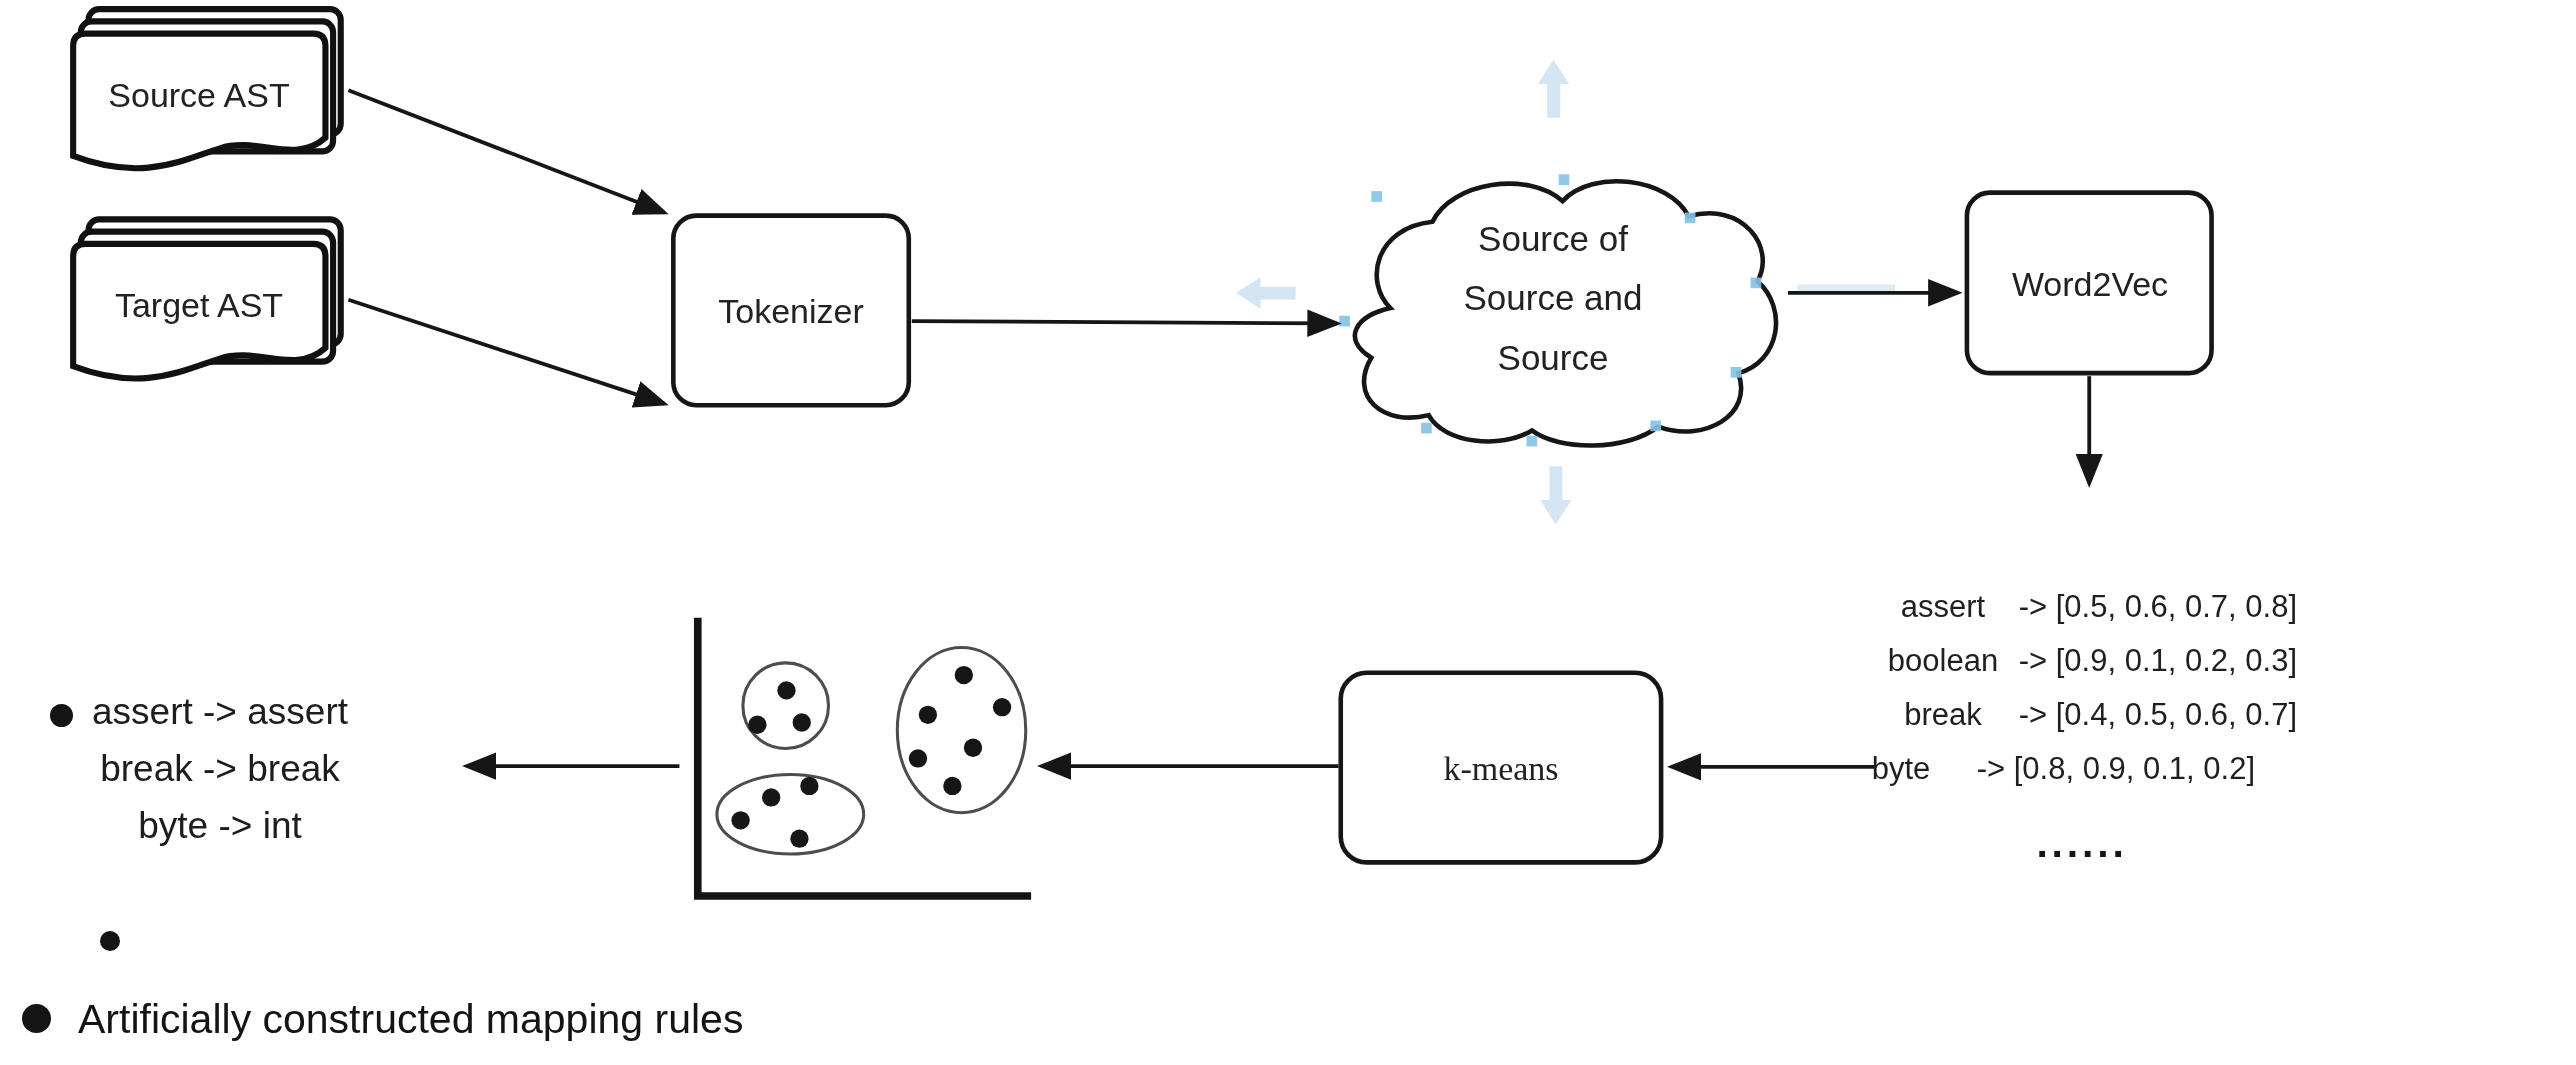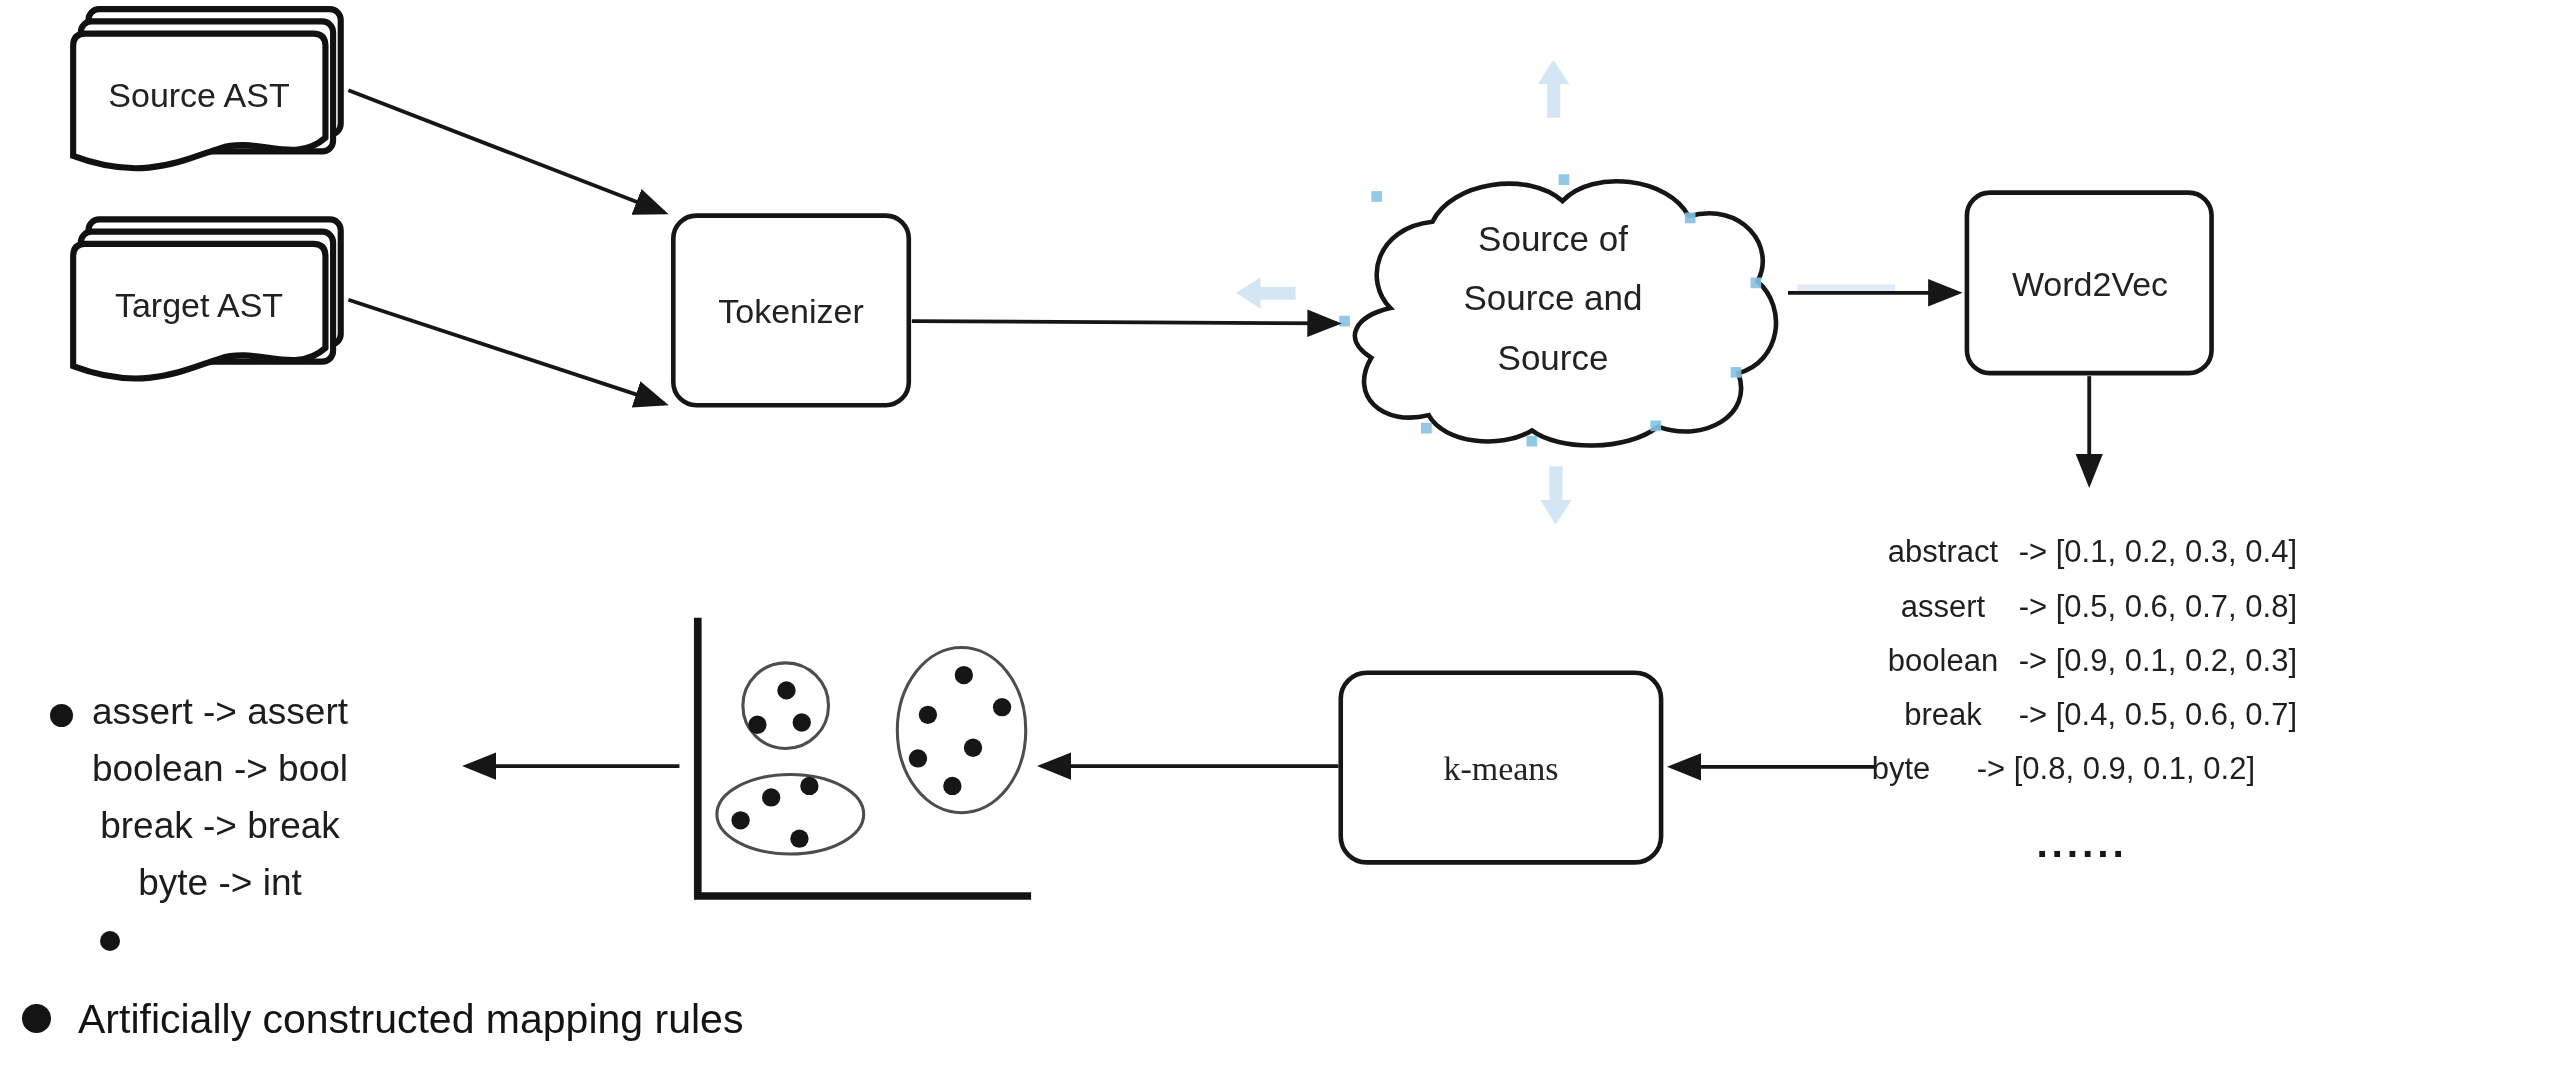--- a/index.html
+++ b/index.html
@@ -113,24 +113,20 @@
 
   <div class="lbl node-lbl" style="left:199px;top:95px;">Source AST</div>
   <div class="lbl node-lbl" style="left:199px;top:305px;">Target AST</div>
   <div class="lbl node-lbl" style="left:791px;top:311px;">Tokenizer</div>
   <div class="lbl cloud-lbl" style="left:1553px;top:239px;">Source of</div>
   <div class="lbl cloud-lbl" style="left:1553px;top:298px;">Source and</div>
   <div class="lbl cloud-lbl" style="left:1553px;top:358px;">Source</div>
   <div class="lbl node-lbl" style="left:2090px;top:284px;">Word2Vec</div>
   <div class="lbl serif-lbl" style="left:1501px;top:769px;">k-means</div>
 
-  <div class="emb-row" style="left:1878px;top:552px;">
-    <span class="emb-token">abstract</span>
-    <span class="emb-rhs">-&gt; [0.1, 0.2, 0.3, 0.4]</span>
-  </div>
   <div class="emb-row" style="left:1878px;top:607px;">
     <span class="emb-token">assert</span>
     <span class="emb-rhs">-&gt; [0.5, 0.6, 0.7, 0.8]</span>
   </div>
   <div class="emb-row" style="left:1878px;top:661px;">
     <span class="emb-token">boolean</span>
     <span class="emb-rhs">-&gt; [0.9, 0.1, 0.2, 0.3]</span>
   </div>
   <div class="emb-row" style="left:1878px;top:715px;">
     <span class="emb-token">break</span>
@@ -139,21 +135,20 @@
   <div class="emb-row" style="left:1836px;top:769px;">
     <span class="emb-token">byte</span>
     <span class="emb-rhs">-&gt; [0.8, 0.9, 0.1, 0.2]</span>
   </div>
   <div class="emb-ellipsis" style="left:2082px;top:843px;">......</div>
 
   <div class="bullet" style="left:50px;top:704px;width:23px;height:23px;"></div>
   <div class="bullet" style="left:100px;top:931px;width:20px;height:20px;"></div>
   <div class="rules">
     <div class="rule-line">assert -&gt; assert</div>
-    <div class="rule-line">boolean -&gt; bool</div>
     <div class="rule-line">break -&gt; break</div>
     <div class="rule-line">byte -&gt; int</div>
   </div>
 
   <div class="bullet" style="left:22px;top:1004px;width:29px;height:29px;"></div>
   <div class="caption-text">Artificially constructed mapping rules</div>
 
 </div>
 
 

